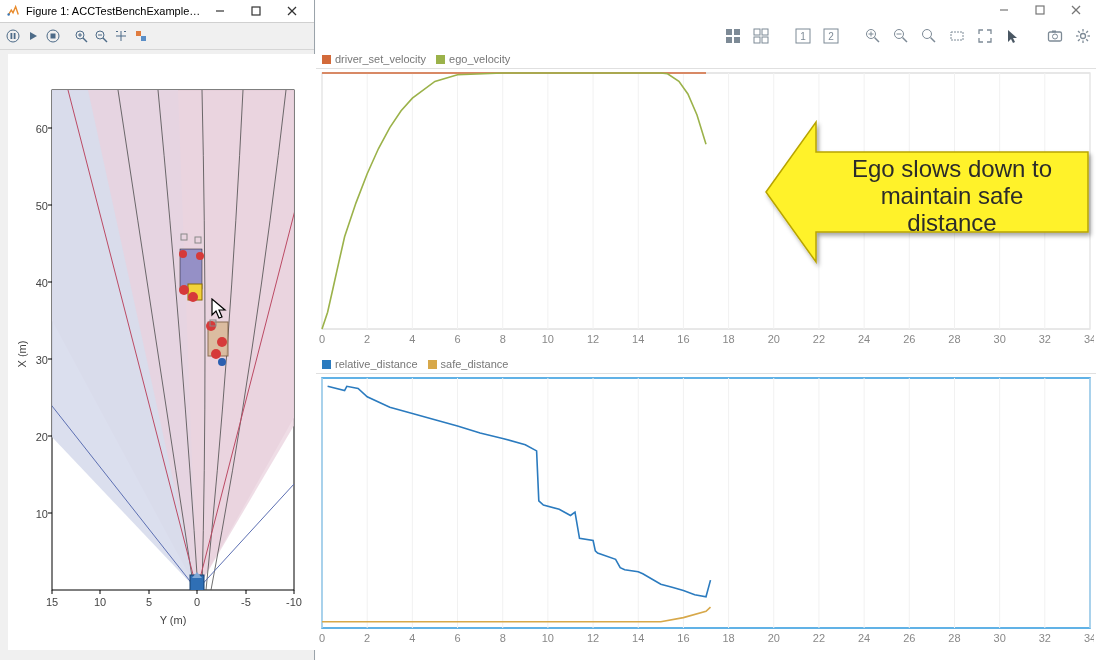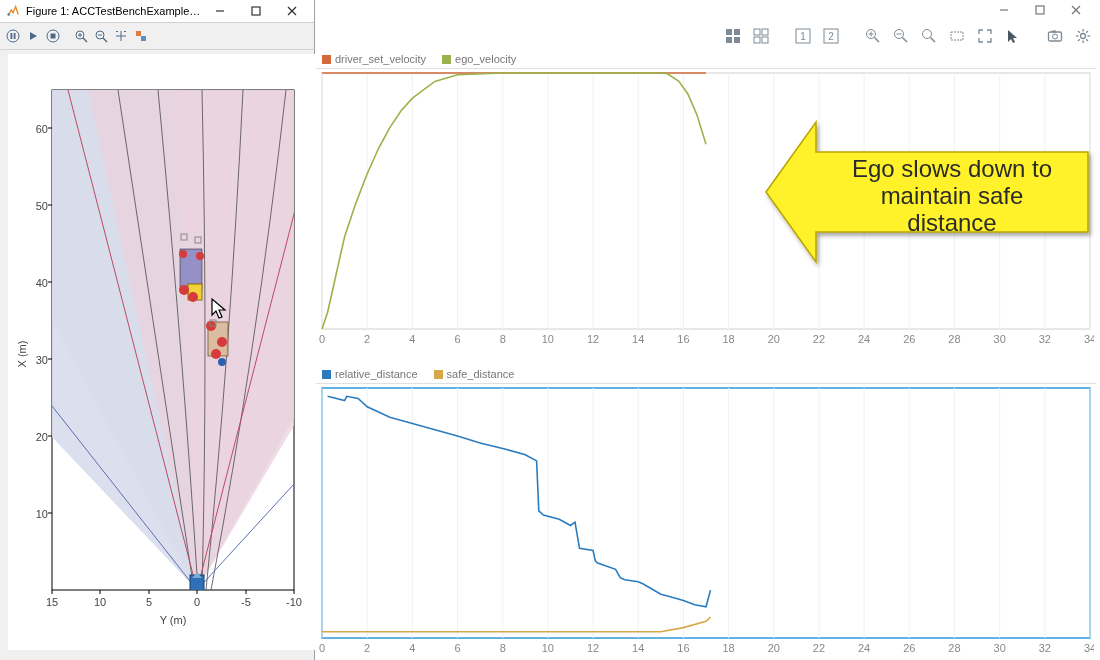--- a/index.html
+++ b/index.html
@@ -110,21 +110,21 @@
     position:absolute;
     left: 0px; top: 50px;
     width: 780px; height: 604px;
   }
   .legend-bar {
     height: 18px;
     display:flex; align-items:center;
     font-size: 11px;
     color:#777;
     padding-left: 6px;
-    gap: 16px;
+    gap: 10px;
     border-bottom: 1px solid #e0e0e0;
   }
   .legend-key {
     display:inline-flex; align-items:center; gap:4px;
   }
   .legend-sw {
     width:9px; height:9px;
   }
   .scope-plot {
     position: relative;
@@ -488,21 +488,21 @@
           <text x="683.6470588235294" y="274" text-anchor="middle" font-size="11" fill="#888">30</text>
           <line x1="728.8235294117646" y1="4" x2="728.8235294117646" y2="260" stroke="#f1f1f1"></line>
           <text x="728.8235294117646" y="274" text-anchor="middle" font-size="11" fill="#888">32</text>
           <line x1="774" y1="4" x2="774" y2="260" stroke="#f1f1f1"></line>
           <text x="774" y="274" text-anchor="middle" font-size="11" fill="#888">34</text>
           <path d="M 6.0 4.0 L 390.0 4.0" fill="none" stroke="#d36a3a" stroke-width="1.6"></path>
           <path d="M 6.0 260.0 L 11.6 243.2 L 17.3 218.0 L 22.9 192.9 L 28.6 167.7 L 39.9 134.1 L 51.2 104.7 L 62.5 79.5 L 73.8 58.6 L 85.1 41.8 L 96.4 29.2 L 118.9 12.4 L 141.5 5.7 L 186.7 4.0 L 231.9 4.0 L 277.1 4.0 L 322.2 4.0 L 344.8 4.0 L 351.6 4.8 L 362.9 12.4 L 371.9 25.0 L 381.0 46.0 L 390.0 75.3" fill="none" stroke="#9bb24a" stroke-width="1.6"></path>
         </svg>
     </div>
 
-    <div class="legend-bar" style="margin-top:16px">
+    <div class="legend-bar" style="margin-top:6px">
       <span class="legend-key">
         <span class="legend-sw" style="background:#2b7bbf"></span>
         <span>relative_distance</span>
       </span>
       <span class="legend-key">
         <span class="legend-sw" style="background:#d7a84a"></span>
         <span>safe_distance</span>
       </span>
     </div>
     <div class="scope-plot" id="scope2" style="height:274px">

